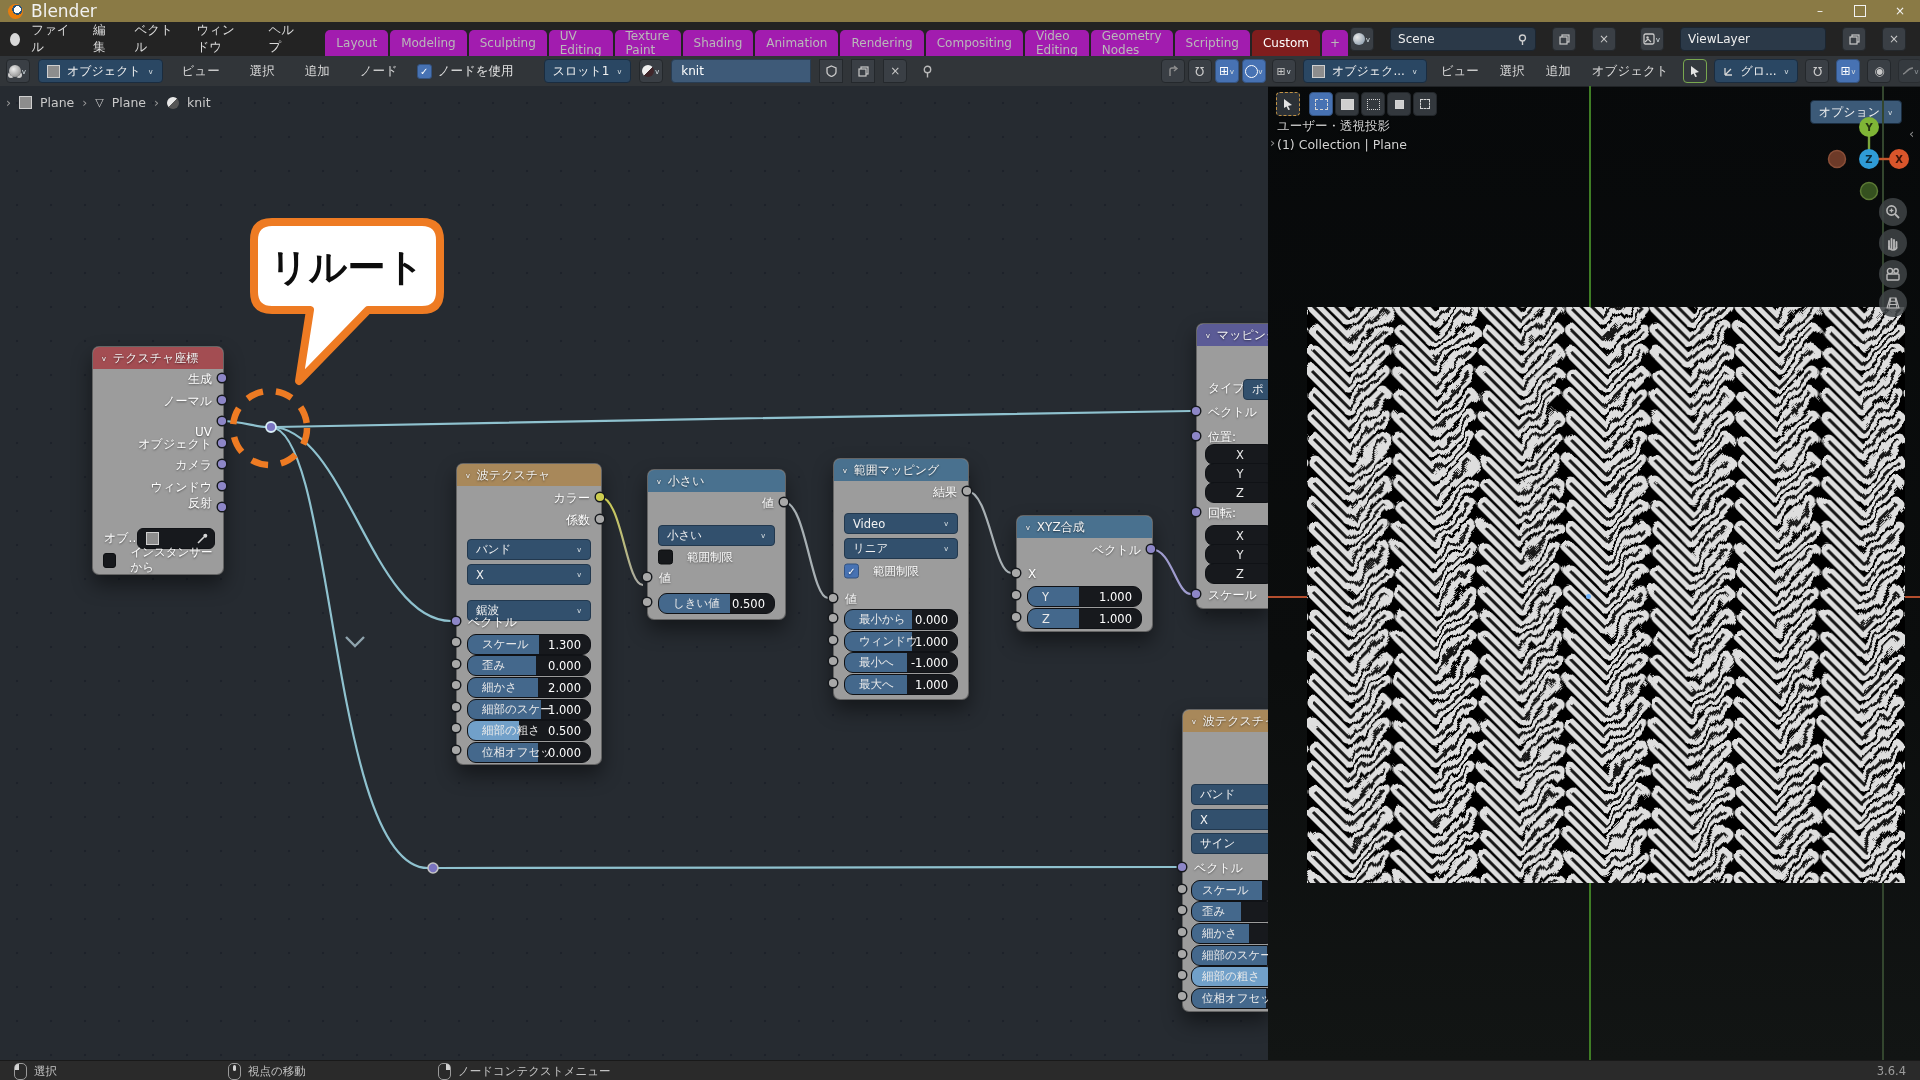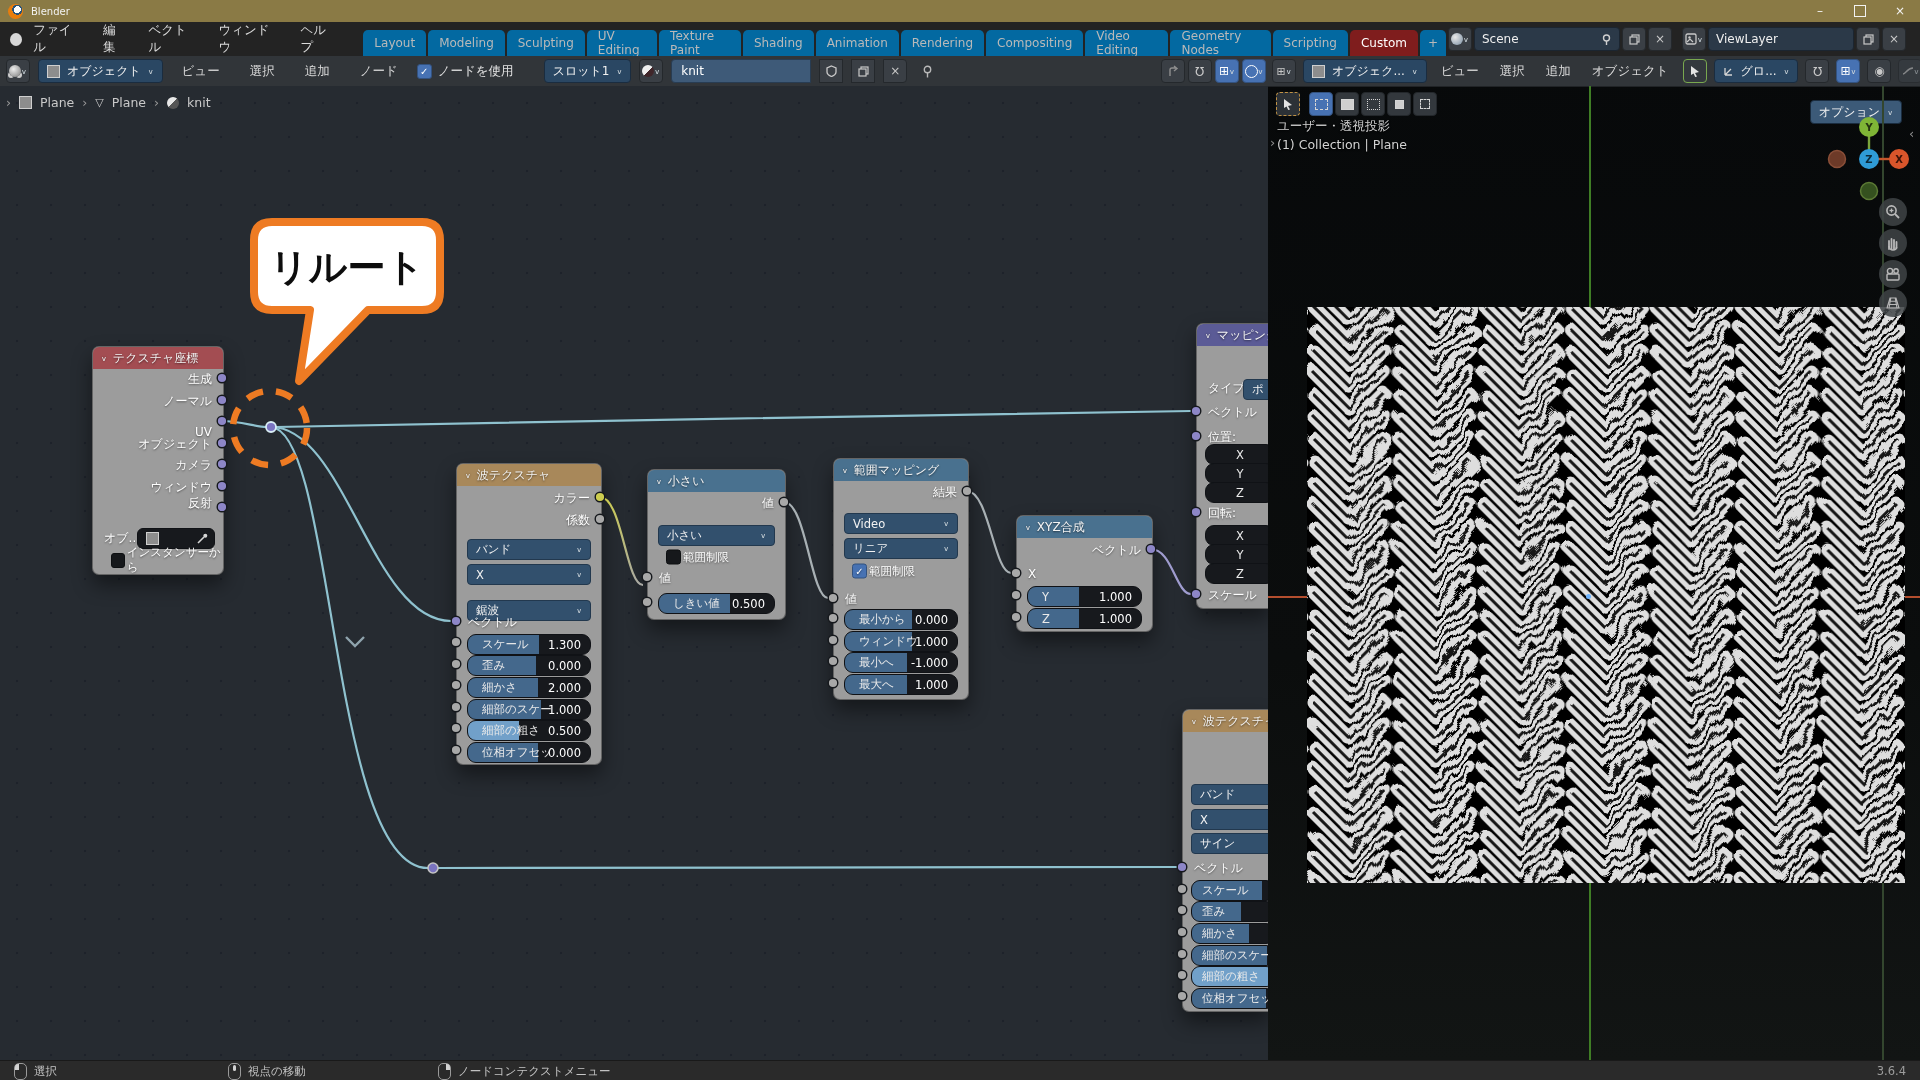--- a/index.html
+++ b/index.html
@@ -4,30 +4,30 @@
 <style>
   html,body{margin:0;padding:0;background:#000;}
   #app{position:relative;width:1920px;height:1080px;overflow:hidden;
        font-family:"DejaVu Sans",sans-serif;color:#ddd;font-size:12px;
        -webkit-font-smoothing:antialiased;}
   .abs{position:absolute;}
   .row{display:flex;align-items:center;}
 
   
   #titlebar{left:0;top:0;width:1920px;height:22px;background:#8a7a45;color:#f2f2f2;}
-  #titlebar .t{font-size:10px;margin-left:8px;}
+  #titlebar .t{font-size:17px;margin-left:8px;}
   .winbtn{width:40px;height:22px;display:flex;align-items:center;justify-content:center;color:#f4f4f4;font-size:12px;}
   .logo{width:15px;height:15px;border-radius:50%;margin-left:8px;
         background:radial-gradient(circle at 62% 38%, #fff 0 26%, #27537a 27% 38%, #e87d0d 39% 100%);}
 
   
   #menubar{left:0;top:22px;width:1920px;height:34px;background:#232323;border-bottom:1px solid #161616;}
   .menu-item{padding:0 11px;font-size:12.5px;color:#dadada;}
   .tab{height:26px;display:flex;align-items:center;padding:0 11px;margin-right:2px;
-       background:#0369a1;border-radius:5px 5px 0 0;font-size:12px;color:#b9b9b9;}
+       background:#a21caf;border-radius:5px 5px 0 0;font-size:12px;color:#b9b9b9;}
   .tab.active{background:#7f1d1d;color:#fff;}
   .idfield{height:22px;background:#2b3948;border:1px solid #1b2530;border-radius:4px;
            display:flex;align-items:center;padding:0 7px;gap:6px;color:#efefef;}
   .mini-btn{height:22px;min-width:22px;background:#3a3f45;border:1px solid #24282c;border-radius:4px;
             display:flex;align-items:center;justify-content:center;color:#c9c9c9;}
   .chev{font-size:8px;color:#cdd6db;transform:scaleY(.85);}
 
   
   .edheader{height:30px;background:#313539;border-bottom:1px solid #202326;display:flex;align-items:center;}
   .dd{background:#2a4763;border:1px solid #1a2c3f;border-radius:4px;color:#f0f0f0;font-size:12px;
@@ -58,21 +58,21 @@
   .nin{position:absolute;left:11px;transform:translateY(-50%);font-size:12px;text-shadow:0 1px 2px rgba(0,0,0,.5);white-space:nowrap;}
   .ndd{position:absolute;left:10px;right:10px;height:19px;background:#32506d;border:1px solid #22384e;
        border-radius:4px;display:flex;align-items:center;font-size:11.5px;color:#f2f2f2;padding:0 8px;}
   .ndd .chev{margin-left:auto;}
   .nfield{position:absolute;left:10px;right:10px;height:19px;background:#17191d;border-radius:9px;
           border:1px solid #101216;overflow:hidden;display:flex;align-items:center;}
   .nfill{position:absolute;left:0;top:0;bottom:0;background:#44688c;}
   .nfill.hl{background:#71a0c9;}
   .nfl{position:relative;margin-left:14px;font-size:11.5px;color:#eaeaea;white-space:nowrap;}
   .nfv{position:absolute;right:9px;font-size:11.5px;color:#fff;}
-  .ncheckrow{position:absolute;left:18px;transform:translateY(-50%);display:flex;align-items:center;gap:2px;font-size:11.5px;text-shadow:0 1px 2px rgba(0,0,0,.5);}
+  .ncheckrow{position:absolute;left:10px;transform:translateY(-50%);display:flex;align-items:center;gap:14px;font-size:11.5px;text-shadow:0 1px 2px rgba(0,0,0,.5);}
   .clip{overflow:hidden;border-radius:7px 0 0 7px;border-right:none;}
 
   
   #calloutText{font-weight:bold;}
 
   
   #viewport{left:1268px;top:56px;width:652px;height:1004px;background:linear-gradient(#07090a,#0b0d0d 60%,#121514);overflow:hidden;}
   #vpHeader{left:0;top:0;width:652px;height:30px;}
   .toolbtn{width:22px;height:22px;background:#33383d;border:1px solid #23272b;border-radius:4px;
            display:flex;align-items:center;justify-content:center;color:#cfcfcf;font-size:11px;}
@@ -128,21 +128,21 @@
       <span class="tab">Shading</span>
       <span class="tab">Animation</span>
       <span class="tab">Rendering</span>
       <span class="tab">Compositing</span>
       <span class="tab">Video Editing</span>
       <span class="tab">Geometry Nodes</span>
       <span class="tab">Scripting</span>
       <span class="tab active">Custom</span>
       <span class="tab" style="padding:0 8px">+</span>
     </span>
-    <span class="row" style="margin-left:auto;margin-right:14px;gap:2px;">
+    <span class="row" style="margin-left:auto;margin-right:14px;gap:16px;">
       <span class="mini-btn">
           <span class="sphicon" style="background:radial-gradient(circle at 35% 35%,#e9e9e9,#7a8ea1)"></span>
           <span class="chev">∨</span>
         </span>
       <span class="idfield" style="min-width:130px">
         <span>Scene</span>
         <svg width="11" height="11" style="margin-left:auto">
             <circle cx="5.5" cy="4" r="3" fill="none" stroke="#cfcfcf" stroke-width="1.4"></circle>
             <line x1="5.5" y1="7" x2="5.5" y2="11" stroke="#cfcfcf" stroke-width="1.4"></line>
           </svg>

